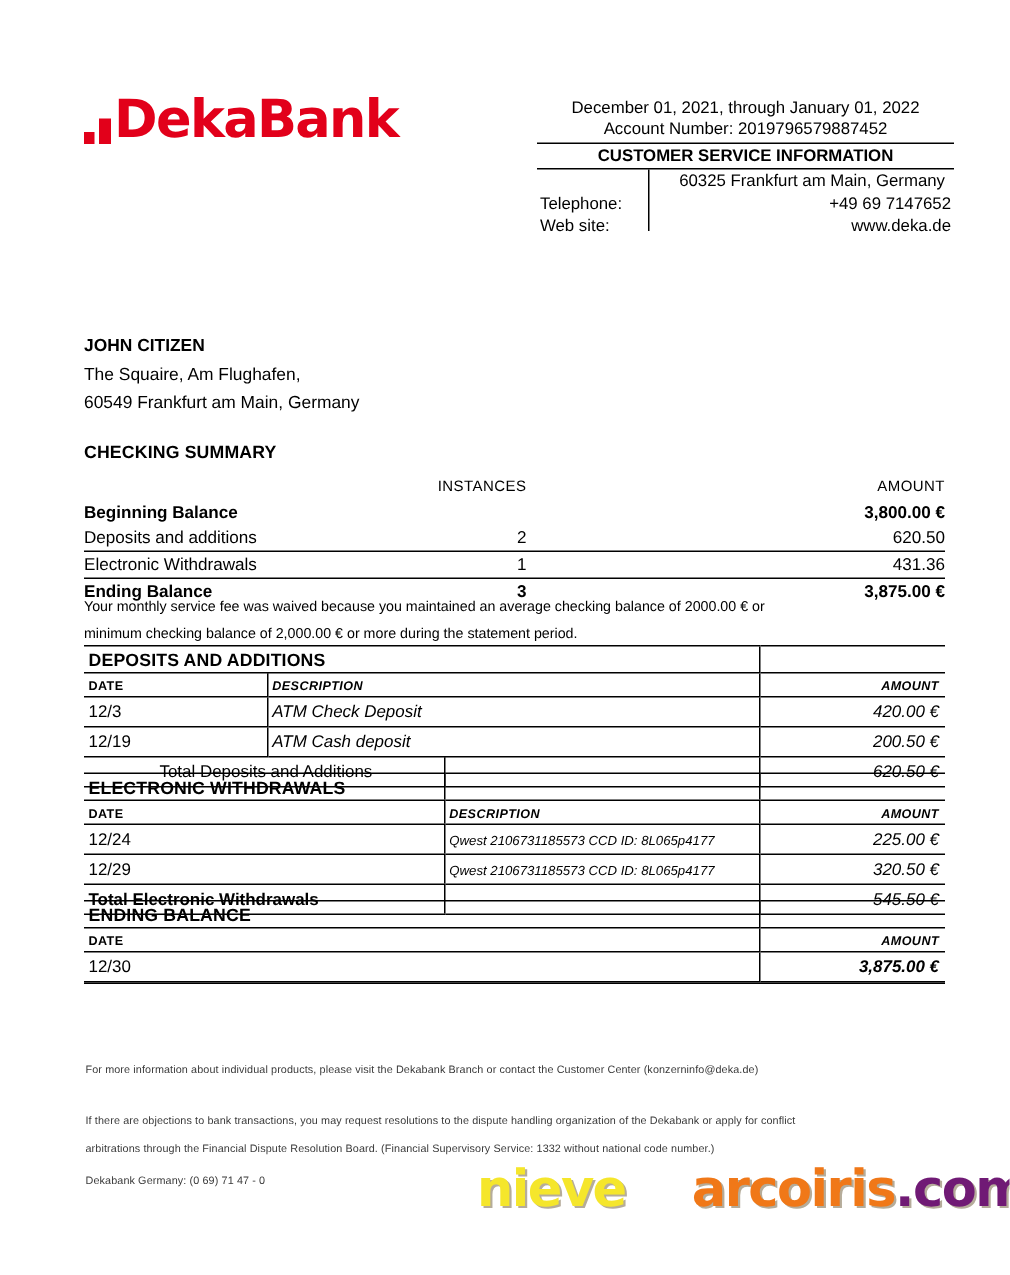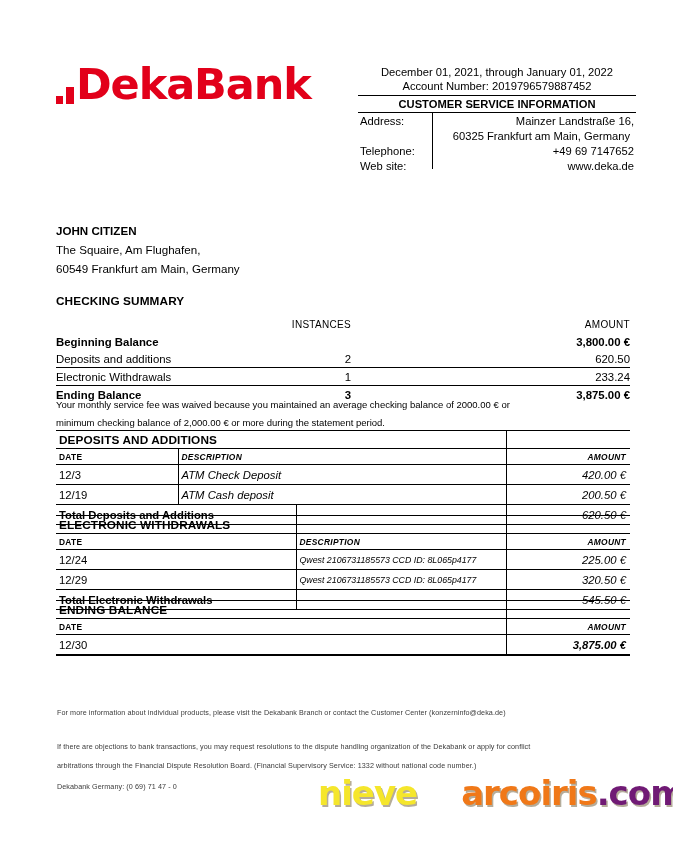--- a/index.html
+++ b/index.html
@@ -40,21 +40,21 @@
   }
   .logo-sq-tall {
     width: 8px;
     height: 17px;
     background: #E2001A;
     margin-right: 2px;
     margin-bottom: 1px;
   }
   .logo-text {
     font-family: "DejaVu Sans", sans-serif;
-    font-size: 43px;
+    font-size: 35px;
     font-weight: bold;
     color: #E2001A;
     line-height: 0.95;
     letter-spacing: -1.1px;
   }
 
   
   .stmt-head {
     position: absolute;
     left: 358px;
@@ -280,24 +280,20 @@
     <div class="logo-sq-tall"></div>
     <div class="logo-text">DekaBank</div>
   </div>
 
   <div class="stmt-head">
     <div class="stmt-period">December 01, 2021,  through January 01, 2022</div>
     <div class="stmt-acct">Account Number: 2019796579887452</div>
     <div class="csi-title">CUSTOMER SERVICE INFORMATION</div>
     <div class="csi-grid">
       <div class="csi-divider"></div>
-      <div class="csi-row">
-        <div class="csi-label">Address:</div>
-        <div class="csi-val">Mainzer Landstraße 16,</div>
-      </div>
       <div class="csi-row">
         <div class="csi-label"></div>
         <div class="csi-val csi-val-wide">60325 Frankfurt am Main, Germany</div>
       </div>
       <div class="csi-row">
         <div class="csi-label">Telephone:</div>
         <div class="csi-val">+49 69 7147652</div>
       </div>
       <div class="csi-row">
         <div class="csi-label">Web site:</div>
@@ -333,21 +329,21 @@
       <div class="c-desc">Deposits and additions</div>
       <div class="c-inst">2</div>
       <div class="c-spacer"></div>
       <div class="c-amt">620.50</div>
     </div>
 
     <div class="csum-row rule-thick">
       <div class="c-desc">Electronic Withdrawals</div>
       <div class="c-inst">1</div>
       <div class="c-spacer"></div>
-      <div class="c-amt">233.24</div>
+      <div class="c-amt">431.36</div>
     </div>
 
     <div class="csum-row bold rule-thick">
       <div class="c-desc">Ending Balance</div>
       <div class="c-inst">3</div>
       <div class="c-spacer"></div>
       <div class="c-amt">3,875.00 €</div>
     </div>
   </div>
 
@@ -377,21 +373,21 @@
       <td>12/3</td>
       <td class="vl" colspan="2">ATM Check Deposit</td>
       <td class="vl ta-r">420.00 €</td>
     </tr>
     <tr class="datarow">
       <td>12/19</td>
       <td class="vl" colspan="2">ATM Cash deposit</td>
       <td class="vl ta-r">200.50 €</td>
     </tr>
     <tr class="totalrow">
-      <td colspan="2" style="font-weight:bold;">Total Deposits and Additions</td>
+      <td colspan="2" style="font-weight:normal;text-align:center;">Total Deposits and Additions</td>
       <td class="vl"></td>
       <td class="vl ta-r">620.50 €</td>
     </tr>
   </tbody>
     </table>
 
   <table class="tbl" style="top:515px;">
     <colgroup>
       <col style="width:122px">
       <col style="width:118px">

